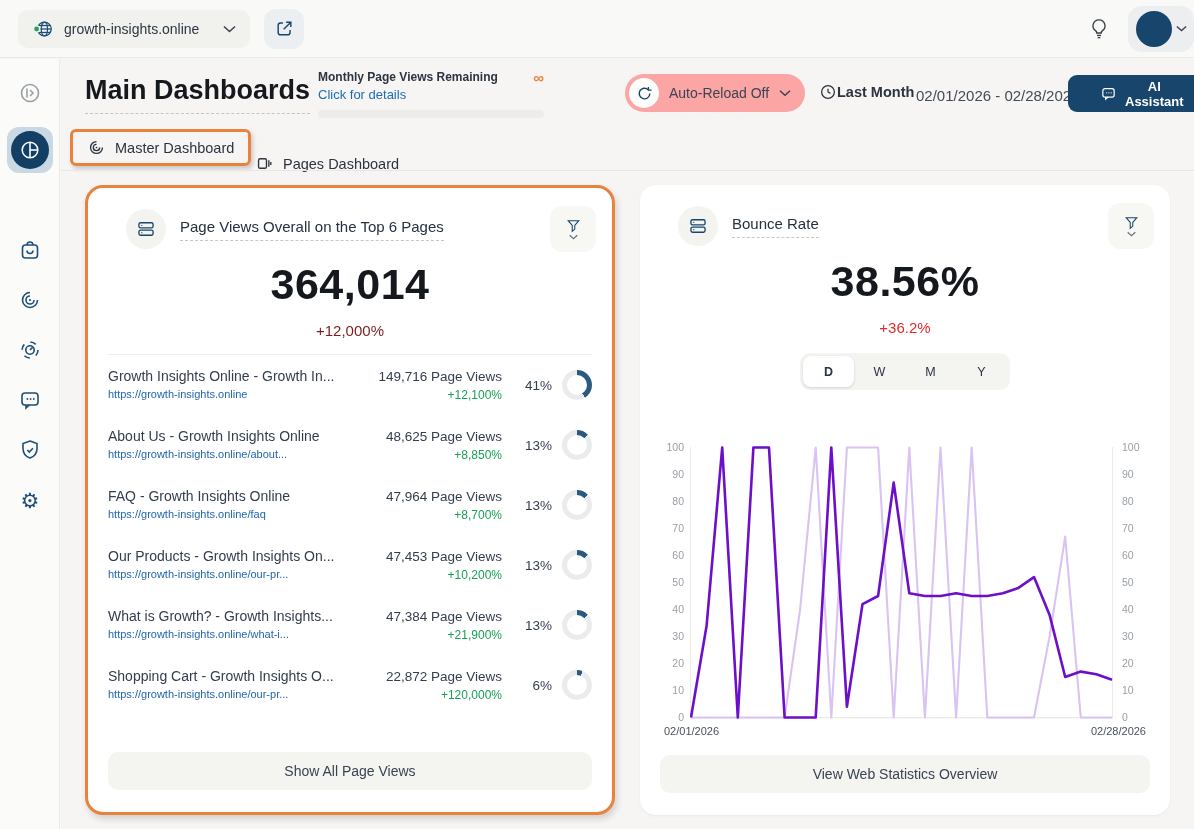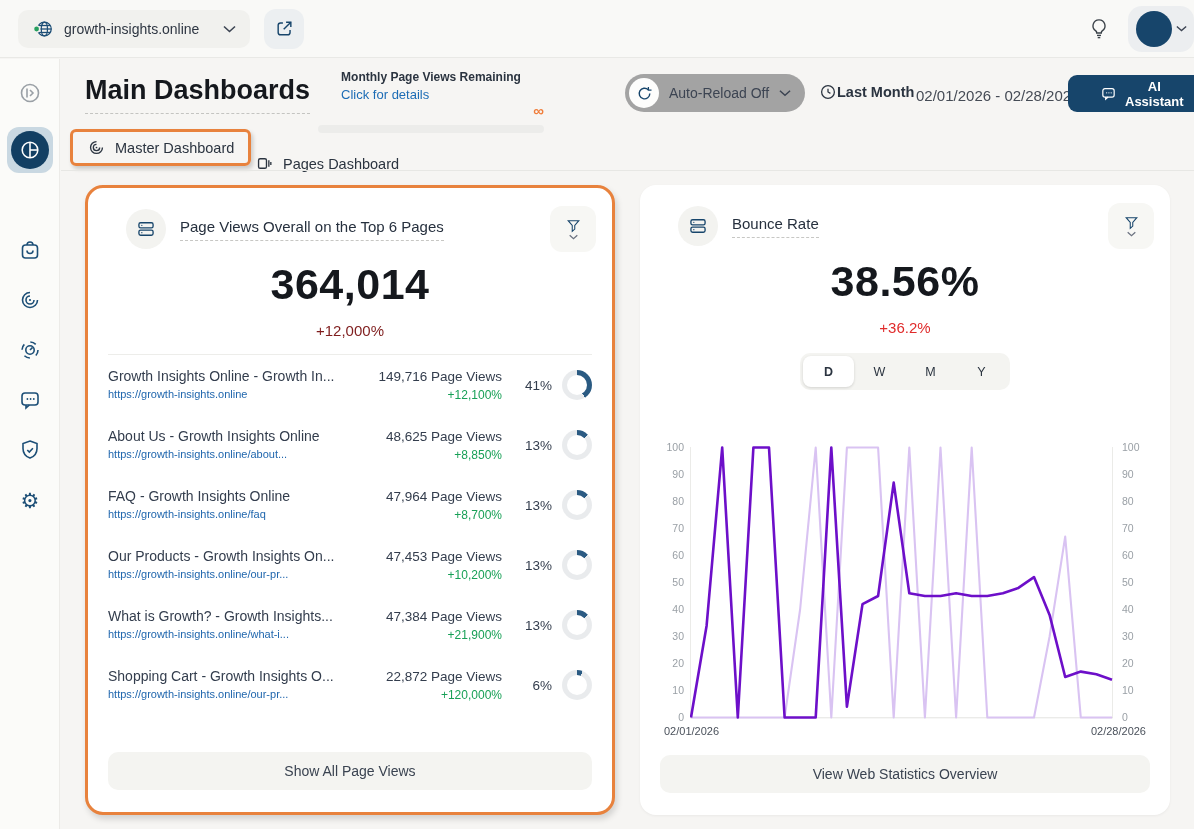--- a/index.html
+++ b/index.html
@@ -28,26 +28,26 @@
   .side-tile { position:absolute; left:7px; width:46px; height:46px; border-radius:12px; background:#c9d8e2;
                display:grid; place-items:center; cursor:pointer; }
   .side-tile .inner { width:38px; height:38px; border-radius:50%; background:#123f63; display:grid; place-items:center; }
   .gear-glyph { font-size:21px; color:#1d4f77; line-height:1; }
 
   
   .main { position:absolute; top:59px; left:61px; right:0; bottom:0; }
   .page-title { position:absolute; left:24px; top:16px; font-size:27px; font-weight:bold; color:#15181d;
                 border-bottom:1.5px dashed #c4c4c1; padding-bottom:7px; }
   .quota { position:absolute; left:257px; top:11px; width:226px; }
-  .quota-top { display:flex; align-items:center;flex-direction:column; }
+  .quota-top { display:flex; align-items:flex-start; }
   .quota-title { font-size:12px; font-weight:bold; color:#2b3440; line-height:1.25; }
   .quota-link { font-size:13px; color:#1c6cb5; cursor:pointer; margin-top:2px; display:inline-block; }
   .quota-inf { margin-left:auto; color:#f07d3a; font-weight:bold; font-size:15px; line-height:1; }
   .quota-bar { margin-top:7px; height:8px; width:226px; background:#ececea; border-radius:4px; }
-  .reload-pill { position:absolute; left:564px; top:15px; height:38px; background:#a3a3a3; border-radius:19px;
+  .reload-pill { position:absolute; left:564px; top:15px; height:38px; background:#fca5a5; border-radius:19px;
                  display:flex; align-items:center; gap:10px; padding:0 14px 0 4px; cursor:pointer; }
   .reload-circle { width:30px; height:30px; border-radius:50%; background:#fdfdfc; display:grid; place-items:center; }
   .reload-label { font-size:14px; color:#3c4452; }
   .period { position:absolute; left:758px; top:24px; display:flex; align-items:center; gap:0; cursor:pointer; }
   .period-label { font-size:14.5px; font-weight:bold; color:#2b3440; }
   .daterange { position:absolute; left:855px; top:28px; display:flex; align-items:center; gap:4px;
                font-size:15px; color:#454b55; cursor:pointer; }
   .ai-btn { position:absolute; left:1007px; top:16px; height:37px; padding:0 32px; background:#17456b; color:#fff;
             border:none; border-radius:9px; display:flex; align-items:center; gap:8px;
             font-size:13px; font-weight:bold; font-family:inherit; cursor:pointer; }

